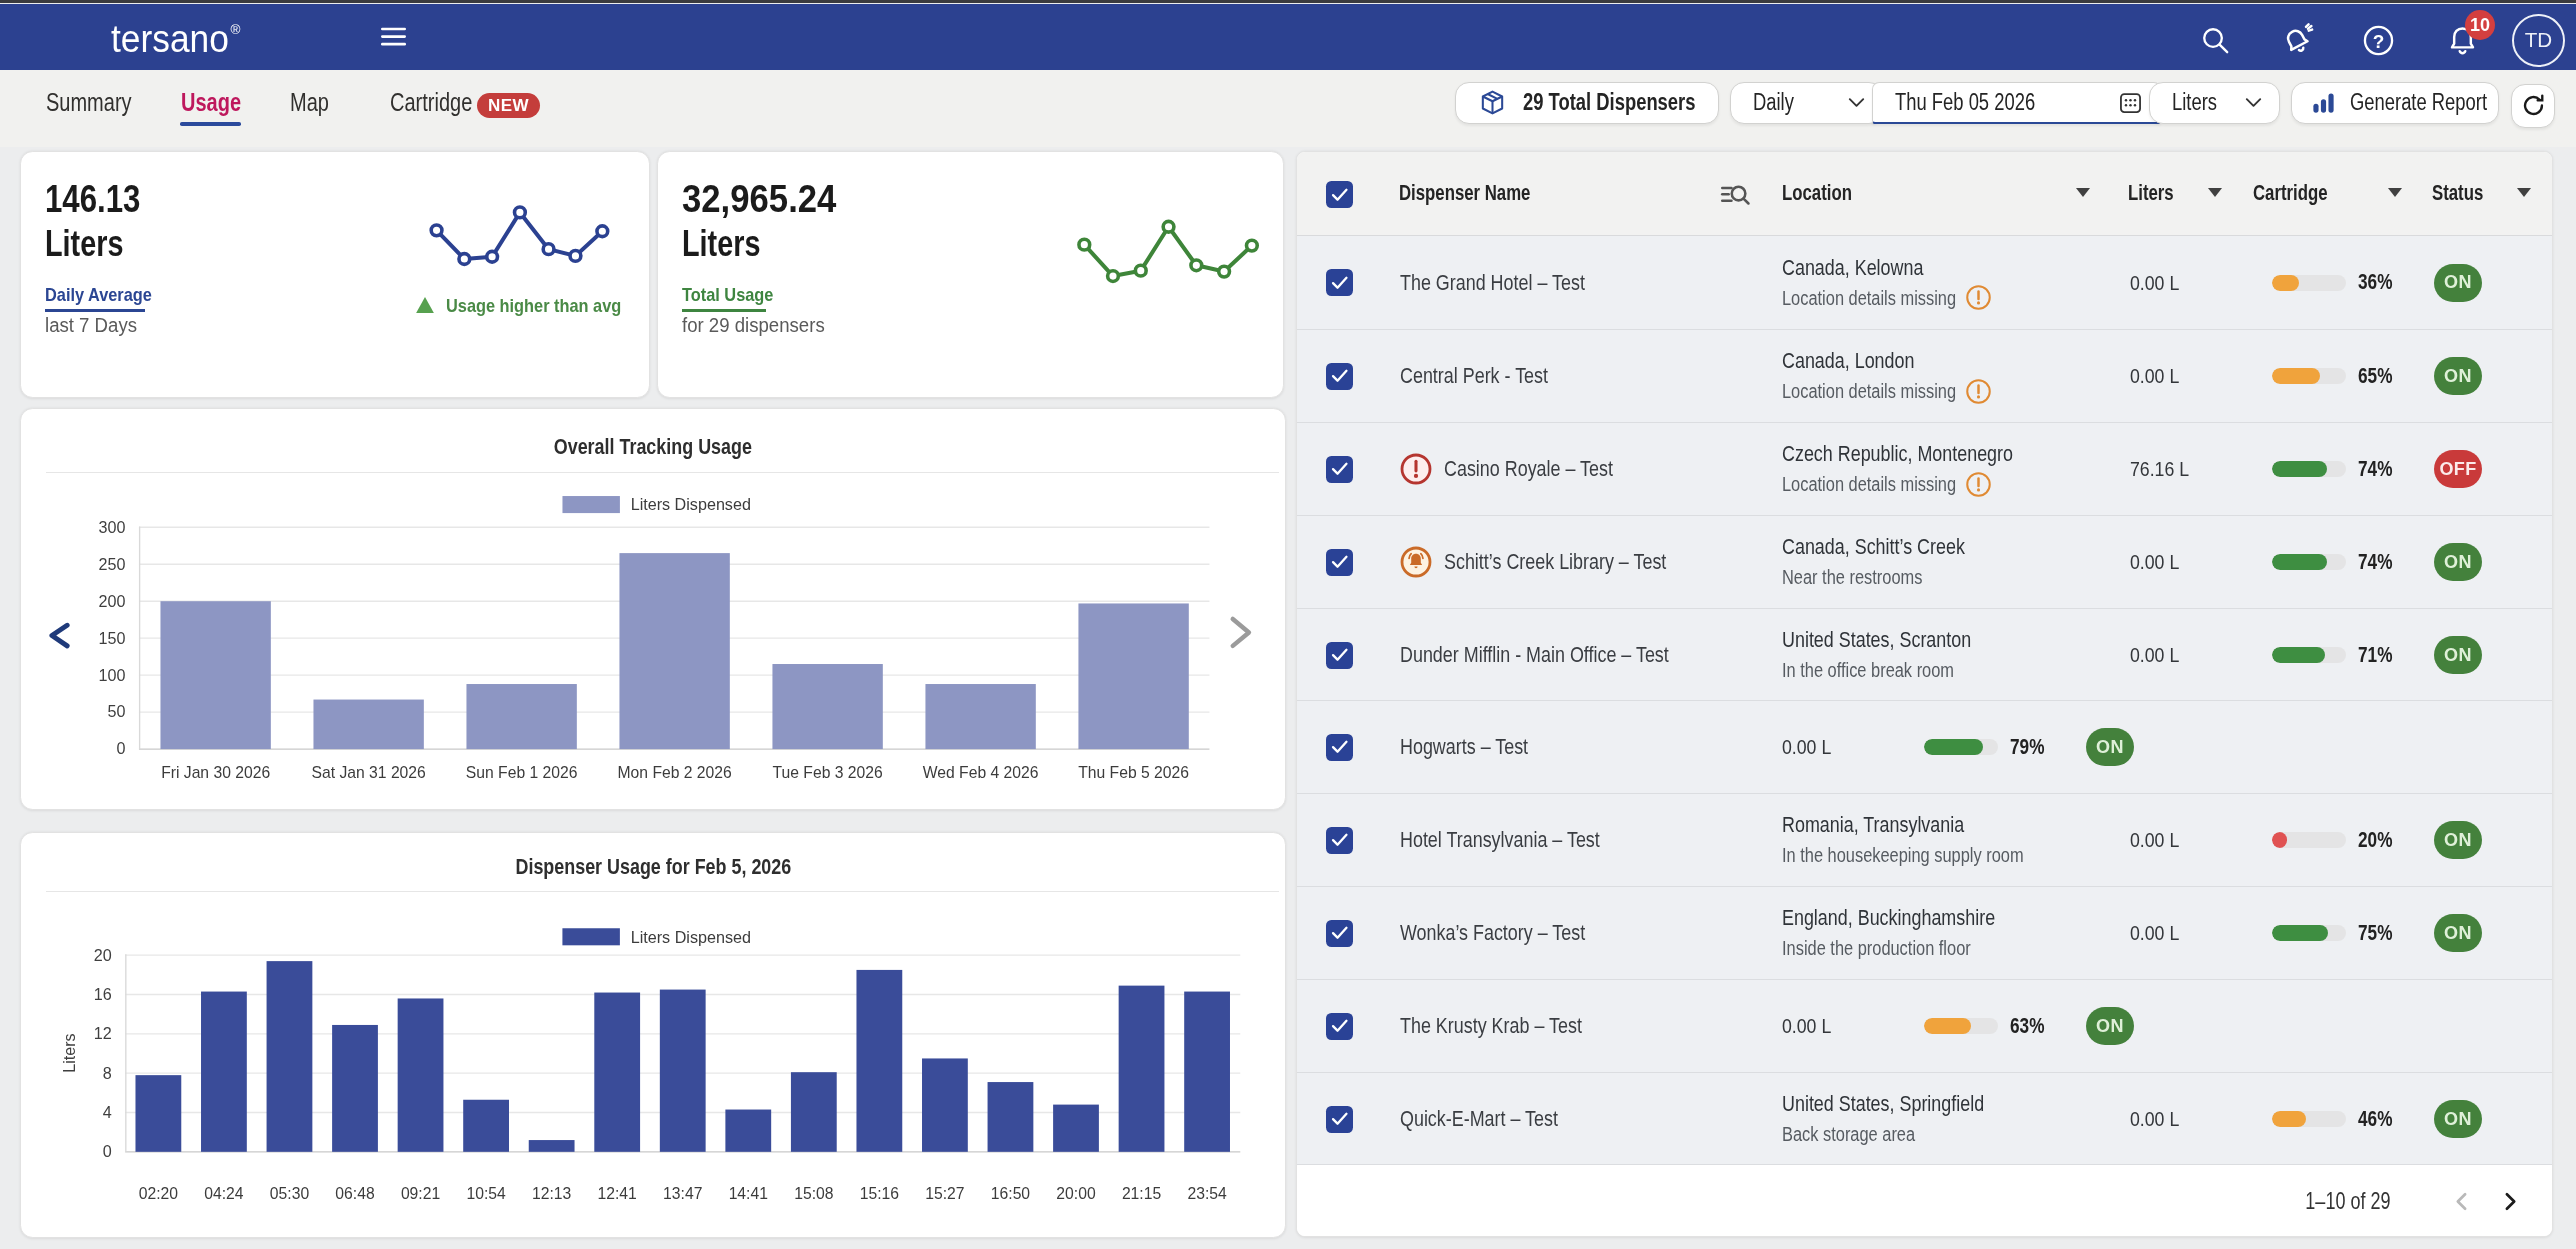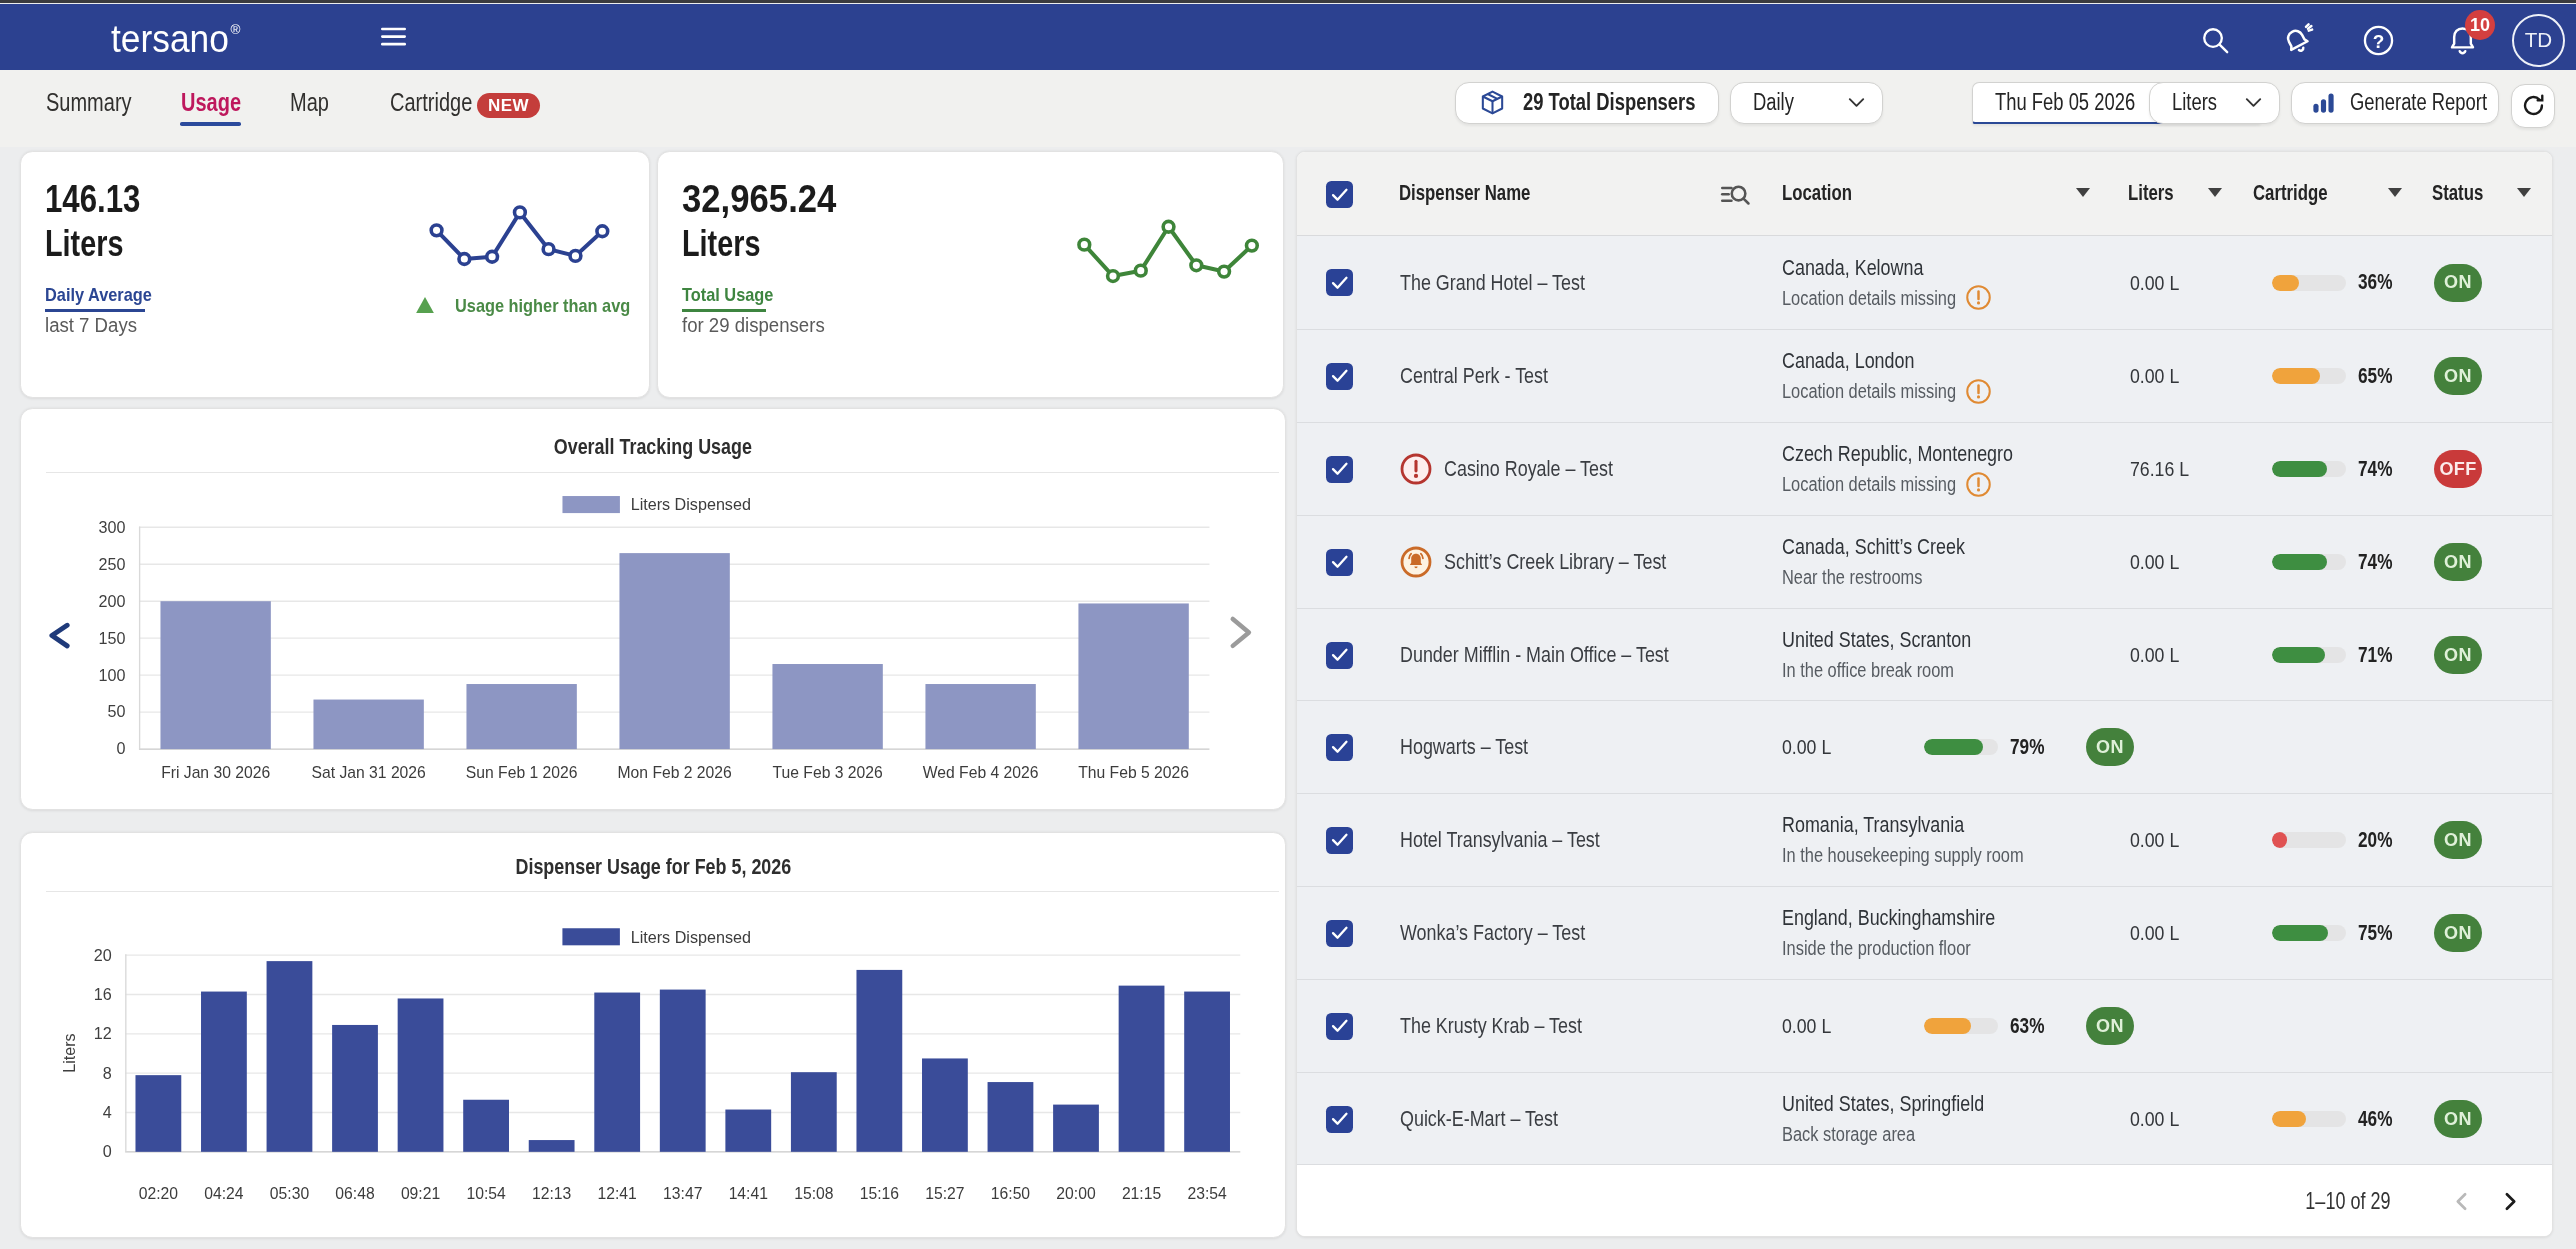--- a/index.html
+++ b/index.html
@@ -101,21 +101,21 @@
         <path d="M8 5 L16 9"></path>
       </svg>
       <div class="t" style="margin-left:16px;font-weight:bold"><span class="sx80">29 Total Dispensers</span></div>
     </div>
 <div class="btn" style="left:1730px;width:153px">
       <div class="t" style="margin-left:21.5px"><span class="sx80">Daily</span></div>
       <svg style="position:absolute;right:14.4px" width="23" height="23" viewBox="0 0 24 24" fill="none" stroke="#333" stroke-width="2" stroke-linecap="round" stroke-linejoin="round">
         <path d="M5 8.5 L12 15.5 L19 8.5"></path>
       </svg>
     </div>
-<div class="btn" style="left:1972px;width:289px;border-bottom:2.7px solid #2b4996;border-radius:7.2px 7.2px 3.6px 3.6px">
+<div class="btn" style="left:1872px;width:289px;border-bottom:2.7px solid #2b4996;border-radius:7.2px 7.2px 3.6px 3.6px">
       <div class="t" style="margin-left:21.5px"><span class="sx80">Thu Feb 05 2026</span></div>
       <svg style="position:absolute;right:16px" width="27" height="27" viewBox="0 0 24 24" fill="none" stroke="#333" stroke-width="1.6">
         <rect x="3.5" y="4.5" width="17" height="16" rx="3"></rect>
         <g fill="#333" stroke="none">
           <circle cx="8" cy="10" r="1.1"></circle>
           <circle cx="12" cy="10" r="1.1"></circle>
           <circle cx="16" cy="10" r="1.1"></circle>
           <circle cx="8" cy="14.5" r="1.1"></circle>
           <circle cx="12" cy="14.5" r="1.1"></circle>
           <circle cx="16" cy="14.5" r="1.1"></circle>
@@ -155,21 +155,21 @@
       <circle cx="64" cy="79" r="6" fill="#fff" stroke="#2b4191" stroke-width="4"></circle>
       <circle cx="95" cy="76.5" r="6" fill="#fff" stroke="#2b4191" stroke-width="4"></circle>
       <circle cx="126" cy="27" r="6" fill="#fff" stroke="#2b4191" stroke-width="4"></circle>
       <circle cx="158" cy="68" r="6" fill="#fff" stroke="#2b4191" stroke-width="4"></circle>
       <circle cx="188" cy="75.5" r="6" fill="#fff" stroke="#2b4191" stroke-width="4"></circle>
       <circle cx="218" cy="48" r="6" fill="#fff" stroke="#2b4191" stroke-width="4"></circle>
     </svg>
 <svg class="abs" style="left:395px;top:145px" width="18" height="16" viewBox="0 0 20 18">
       <polygon points="10,0 20,18 0,18" fill="#57a14f"></polygon>
     </svg>
-<div class="greenlbl" style="left:434px;top:144px"><span class="sx86">Usage higher than avg</span></div>
+<div class="greenlbl" style="left:425px;top:144px"><span class="sx86">Usage higher than avg</span></div>
 </div>
 <div class="card" style="left:657px;top:151px;width:627px;height:247px">
 <div class="bignum"><span class="sx80" style="transform:scaleX(.89)">32,965.24</span></div>
 <div class="bigliters"><span class="sx80">Liters</span></div>
 <div class="statlink" style="color:#3e8540"><span class="sx86">Total Usage</span></div>
 <div class="statuline" style="width:84px;background:#3e8540"></div>
 <div class="statsub"><span class="sx93">for 29 dispensers</span></div>
 <svg class="abs" style="left:386px;top:36px" width="224" height="108" viewBox="0 0 250 120">
       <polyline points="45,63 77,98 108,92 139,43 170,86 201,93 232,64" fill="none" stroke="#3e8539" stroke-width="4.5" stroke-linecap="round" stroke-linejoin="round"></polyline>
       <circle cx="45" cy="63" r="6" fill="#fff" stroke="#3e8539" stroke-width="4"></circle>

